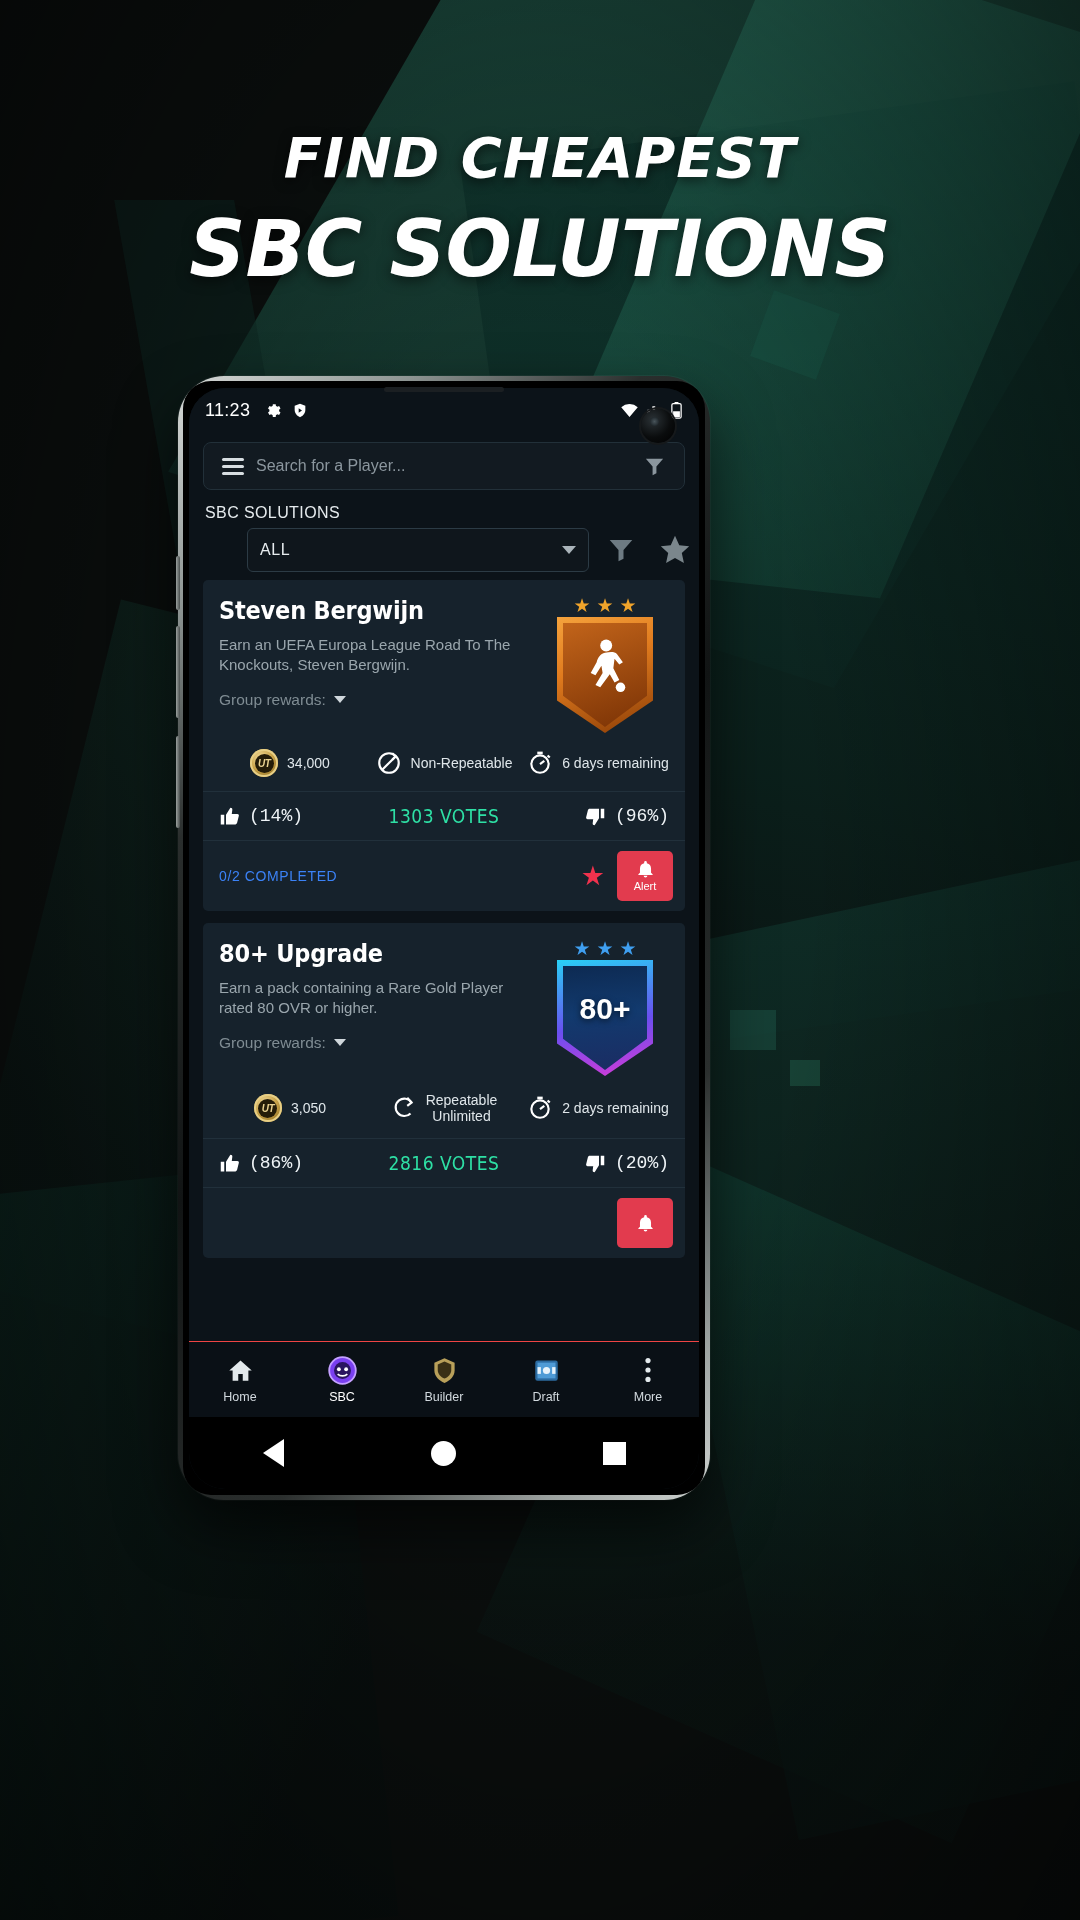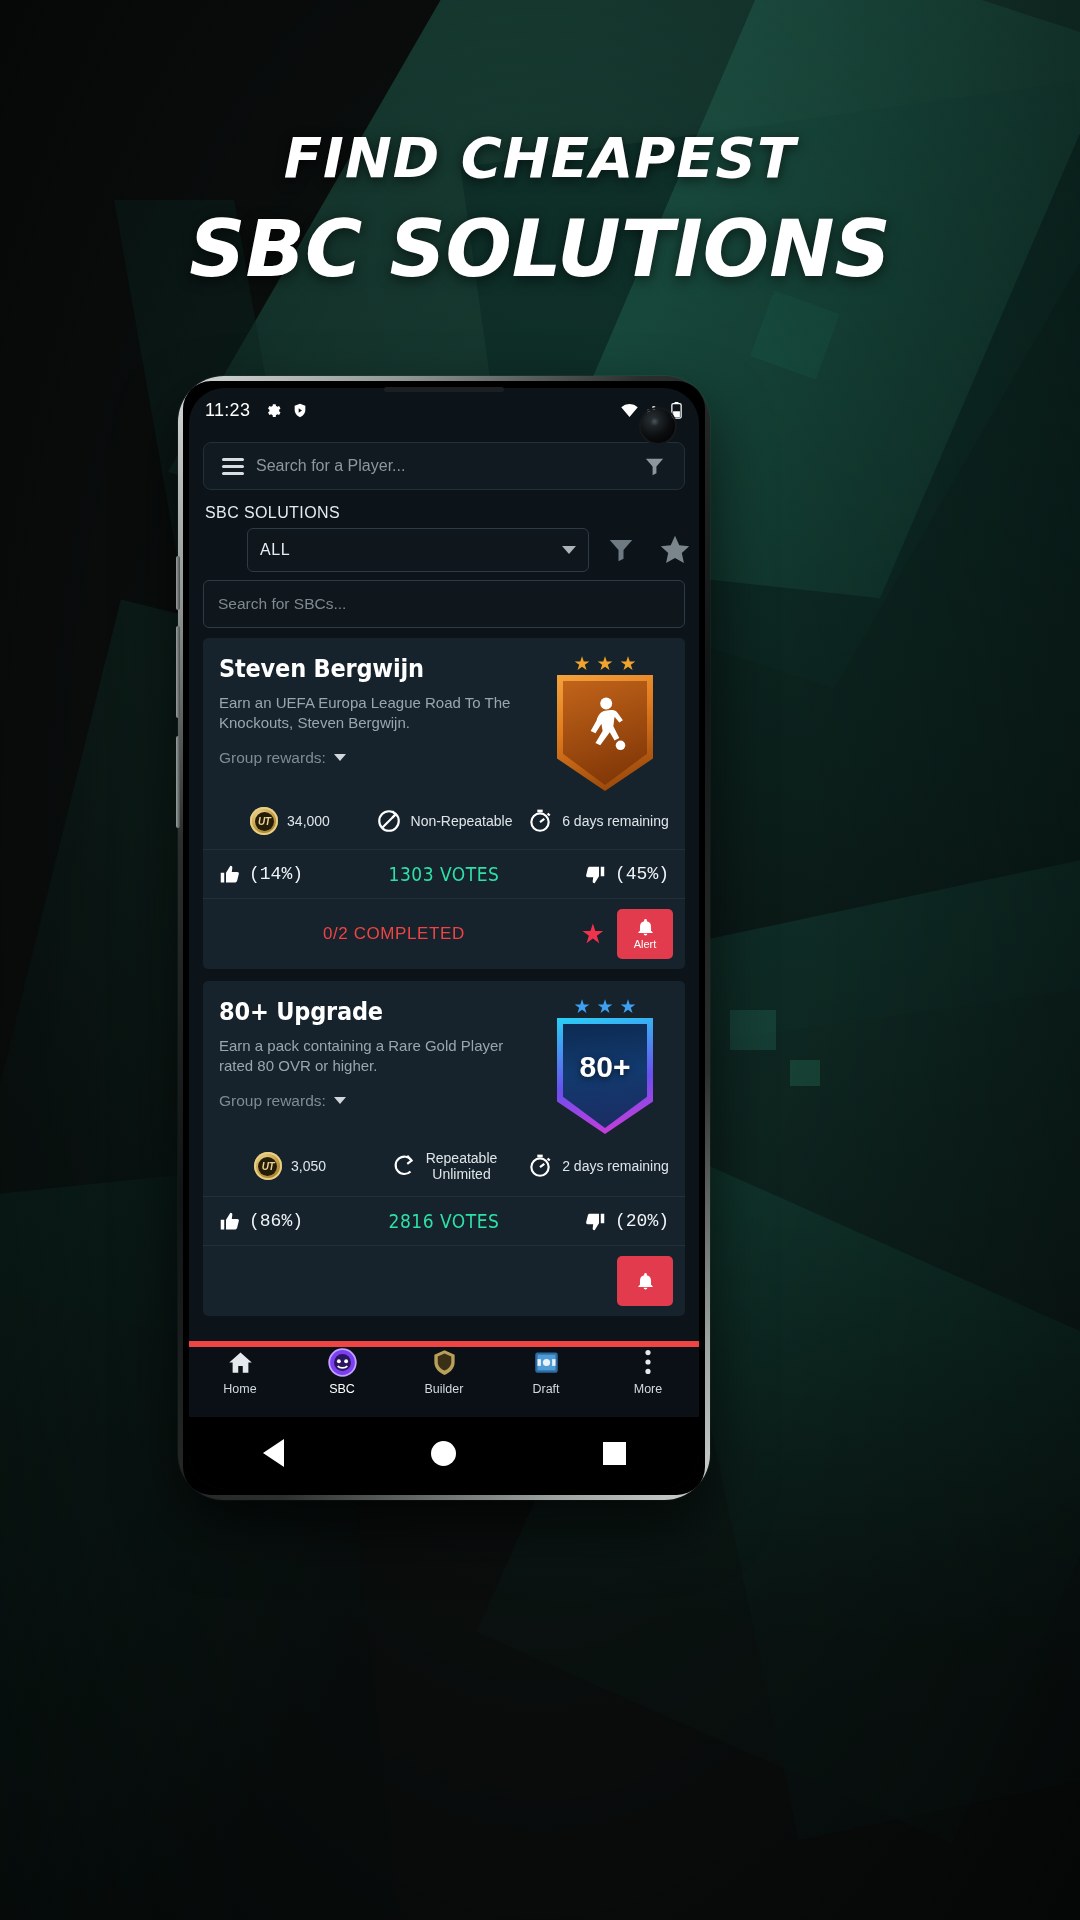--- a/index.html
+++ b/index.html
@@ -176,29 +176,29 @@
 
   
   .votes { display:flex; align-items:center; padding:13px 16px; border-bottom:1px solid #21303b; }
   .vote-side { display:flex; align-items:center; gap:9px; color:#eef3f6; font-size:18px;
                font-family:Liberation Mono, monospace; }
   .vote-count { flex:1; text-align:center; color:#2ee0a5; font-size:19px; letter-spacing:.5px;
                 font-family:"DejaVu Sans Condensed","Liberation Sans",sans-serif; }
 
   
   .completed { display:flex; align-items:center; padding:10px 12px 10px 16px; gap:12px; }
-  .completed-label { flex:1; text-align:center; color:#ef4444; font-size:17px; letter-spacing:.6px; }
+  .completed-label { flex:1; color:#3b82f6; font-size:14px; letter-spacing:.6px; }
   .fav-star { color:#f0324d; font-size:27px; line-height:1; }
   .alert-btn { background:#e23b4e; border-radius:5px; width:56px; height:50px;
                display:flex; flex-direction:column; align-items:center; justify-content:center;
                color:#fff; font-size:11px; gap:1px; }
 
   
   .bottomnav { flex:0 0 auto; height:76px; background:#0a1016; display:flex;
-               border-top:6px solid #ef4444; }
+               align-items:center; border-top:1px solid #ef4444; }
   .navitem { flex:1; display:flex; flex-direction:column; align-items:center; gap:5px;
              color:#d2d9de; font-size:12.5px; }
   .navitem.active { color:#ffffff; }
   .navicon { width:30px; height:30px; display:flex; align-items:center; justify-content:center; }
 
   
   .sysbar { flex:0 0 auto; height:72px; background:#000; display:flex;
             align-items:center; justify-content:space-around; }
   .nav-tri { width:0; height:0; border-top:14px solid transparent; border-bottom:14px solid transparent;
              border-right:21px solid #fff; }
@@ -290,21 +290,20 @@
             <path fill="#6d7a82" d="M3 4h18l-7 8v7l-4 2v-9z"></path>
           </svg>
         </div>
         <div class="icon-btn">
           <svg width="34" height="34" viewBox="0 0 24 24">
             <path fill="#7b868c" d="M12 2l3 6.6 7 .8-5.2 4.8 1.5 7L12 17.6 5.7 21.2l1.5-7L2 9.4l7-.8z"></path>
           </svg>
         </div>
       </div>
 
-      <div class="sbcsearch">Search for SBCs...</div>
 
       <div class="cards">
 
         <div class="card">
           <div class="card-top">
             <div class="card-left">
               <div class="card-title">Steven Bergwijn</div>
               <div class="card-desc">Earn an UEFA Europa League Road To The Knockouts, Steven Bergwijn.</div>
               <div class="grp">
                 <span>Group rewards:</span>
@@ -360,21 +359,21 @@
               <svg width="21" height="21" viewBox="0 0 24 24">
                 <path fill="#fff" d="M2 10h4v11H2zm6 0l5-8c1.6 0 2.5 1 2.2 2.6L14.6 9H21c1.2 0 2 1 1.7 2.2l-2 8c-.2 1-1 1.8-2 1.8H8z"></path>
               </svg>
               <span>(14%)</span>
             </span>
             <span class="vote-count">1303 VOTES</span>
             <span class="vote-side">
               <svg width="21" height="21" viewBox="0 0 24 24">
                 <path fill="#fff" d="M22 14h-4V3h4zm-6 0l-5 8c-1.6 0-2.5-1-2.2-2.6L9.4 15H3c-1.2 0-2-1-1.7-2.2l2-8C3.5 3.8 4.3 3 5.3 3H16z"></path>
               </svg>
-              <span>(45%)</span>
+              <span>(96%)</span>
             </span>
           </div>
 
           <div class="completed">
             <span class="completed-label">0/2 COMPLETED</span>
             <span class="fav-star">★</span>
             <span class="alert-btn">
               <svg width="19" height="19" viewBox="0 0 24 24">
                 <path fill="#fff" d="M12 22a2.4 2.4 0 002.4-2.2H9.6A2.4 2.4 0 0012 22zm7-6v-5a7 7 0 00-5.3-6.8V3a1.7 1.7 0 10-3.4 0v1.2A7 7 0 005 11v5l-2 2v1h18v-1z"></path>
               </svg>

